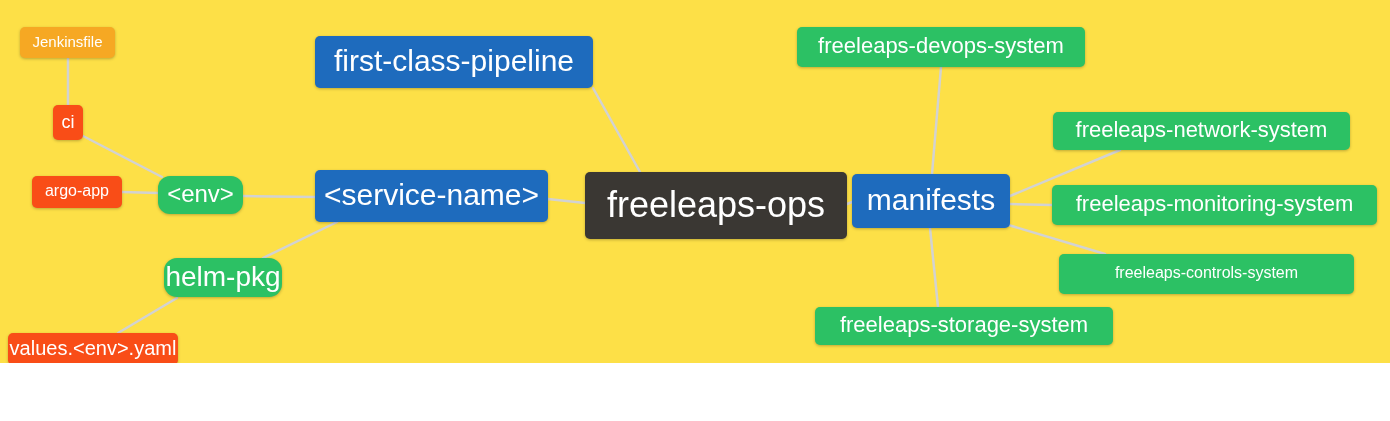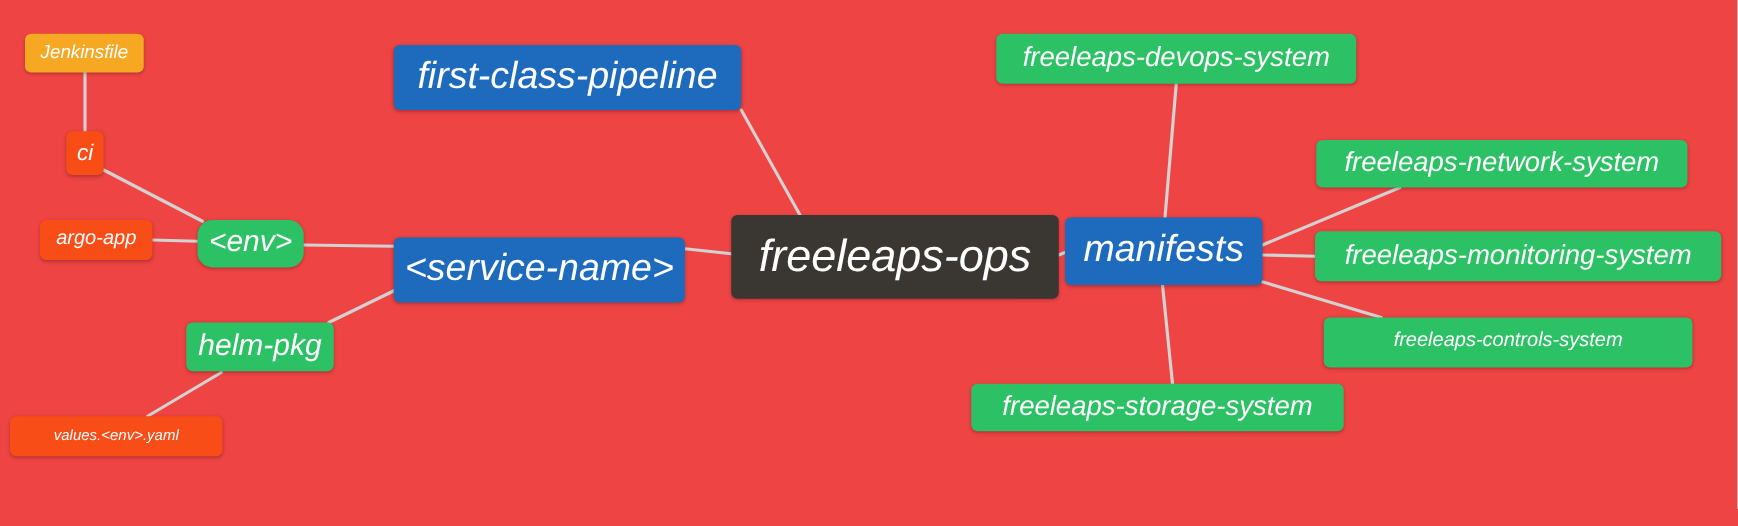--- a/index.html
+++ b/index.html
@@ -4,24 +4,23 @@
 <style>
   html, body {
     margin: 0;
     padding: 0;
     background: #ffffff;
     font-family: "Liberation Sans", sans-serif;
   }
   .canvas {
     position: relative;
     width: 1390px;
-    height: 421px;
-    background: #ef4444;
+    height: 363px;
+    background: #fde047;
     overflow: hidden;
-    font-style: italic;
   }
   .edge-layer {
     position: absolute;
     left: 0;
     top: 0;
     width: 1390px;
     height: 421px;
     pointer-events: none;
   }
   .edge-layer line {
@@ -61,24 +60,24 @@
       <line x1="1010" y1="196" x2="1120" y2="150" stroke="#d2d2d2" stroke-width="2.5"></line>
       <line x1="1010" y1="204" x2="1052" y2="205" stroke="#d2d2d2" stroke-width="2.5"></line>
       <line x1="1005" y1="224" x2="1105" y2="254" stroke="#d2d2d2" stroke-width="2.5"></line>
       <line x1="930" y1="228" x2="938" y2="307" stroke="#d2d2d2" stroke-width="2.5"></line>
     </svg>
 
   <div class="node" style="left: 20px; top: 27px; width: 95px; height: 31px; font-size: 15px; background: rgb(246, 168, 35); color: rgb(255, 255, 255);">Jenkinsfile</div>
   <div class="node" style="left: 53px; top: 105px; width: 30px; height: 35px; font-size: 18px; background: rgb(249, 77, 23); color: rgb(255, 255, 255);">ci</div>
   <div class="node" style="left: 32px; top: 176px; width: 90px; height: 32px; font-size: 16px; background: rgb(249, 77, 23); color: rgb(255, 255, 255);">argo-app</div>
   <div class="node" style="left: 158px; top: 176px; width: 85px; height: 38px; font-size: 24px; background: rgb(44, 193, 100); color: rgb(255, 255, 255); border-radius: 12px;">&lt;env&gt;</div>
-  <div class="node" style="left: 149px; top: 258px; width: 118px; height: 39px; font-size: 24px; background: rgb(44, 193, 100); color: rgb(255, 255, 255);">helm-pkg</div>
-  <div class="node" style="left: 8px; top: 333px; width: 170px; height: 32px; font-size: 12px; background: rgb(249, 77, 23); color: rgb(255, 255, 255);">values.&lt;env&gt;.yaml</div>
+  <div class="node" style="left: 164px; top: 258px; width: 118px; height: 39px; font-size: 28px; background: rgb(44, 193, 100); color: rgb(255, 255, 255); border-radius: 13px;">helm-pkg</div>
+  <div class="node" style="left: 8px; top: 333px; width: 170px; height: 32px; font-size: 20px; background: rgb(249, 77, 23); color: rgb(255, 255, 255);">values.&lt;env&gt;.yaml</div>
   <div class="node" style="left: 315px; top: 36px; width: 278px; height: 52px; font-size: 30px; background: rgb(30, 107, 189); color: rgb(255, 255, 255); text-align: center;">first-class-pipeline</div>
-  <div class="node" style="left: 315px; top: 170px; width: 233px; height: 52px; font-size: 30px; background: rgb(30, 107, 189); color: rgb(255, 255, 255); margin-top: 20px;">&lt;service-name&gt;</div>
+  <div class="node" style="left: 315px; top: 170px; width: 233px; height: 52px; font-size: 30px; background: rgb(30, 107, 189); color: rgb(255, 255, 255);">&lt;service-name&gt;</div>
   <div class="node" style="left: 852px; top: 174px; width: 158px; height: 54px; font-size: 30px; background: rgb(30, 107, 189); color: rgb(255, 255, 255);">manifests</div>
   <div class="node" style="left: 585px; top: 172px; width: 262px; height: 67px; font-size: 36px; background: rgb(58, 55, 51); color: rgb(255, 255, 255);">freeleaps-ops</div>
   <div class="node" style="left: 1053px; top: 112px; width: 297px; height: 38px; font-size: 22px; background: rgb(44, 193, 100); color: rgb(255, 255, 255);">freeleaps-network-system</div>
   <div class="node" style="left: 797px; top: 27px; width: 288px; height: 40px; font-size: 22px; background: rgb(44, 193, 100); color: rgb(255, 255, 255);">freeleaps-devops-system</div>
   <div class="node" style="left: 1052px; top: 185px; width: 325px; height: 40px; font-size: 22px; background: rgb(44, 193, 100); color: rgb(255, 255, 255);">freeleaps-monitoring-system</div>
   <div class="node" style="left: 1059px; top: 254px; width: 295px; height: 40px; font-size: 16px; background: rgb(44, 193, 100); color: rgb(255, 255, 255);">freeleaps-controls-system</div>
-  <div class="node" style="left: 777px; top: 307px; width: 298px; height: 38px; font-size: 22px; background: rgb(44, 193, 100); color: rgb(255, 255, 255);">freeleaps-storage-system</div>
+  <div class="node" style="left: 815px; top: 307px; width: 298px; height: 38px; font-size: 22px; background: rgb(44, 193, 100); color: rgb(255, 255, 255);">freeleaps-storage-system</div>
 </div>
 
 </body></html>

